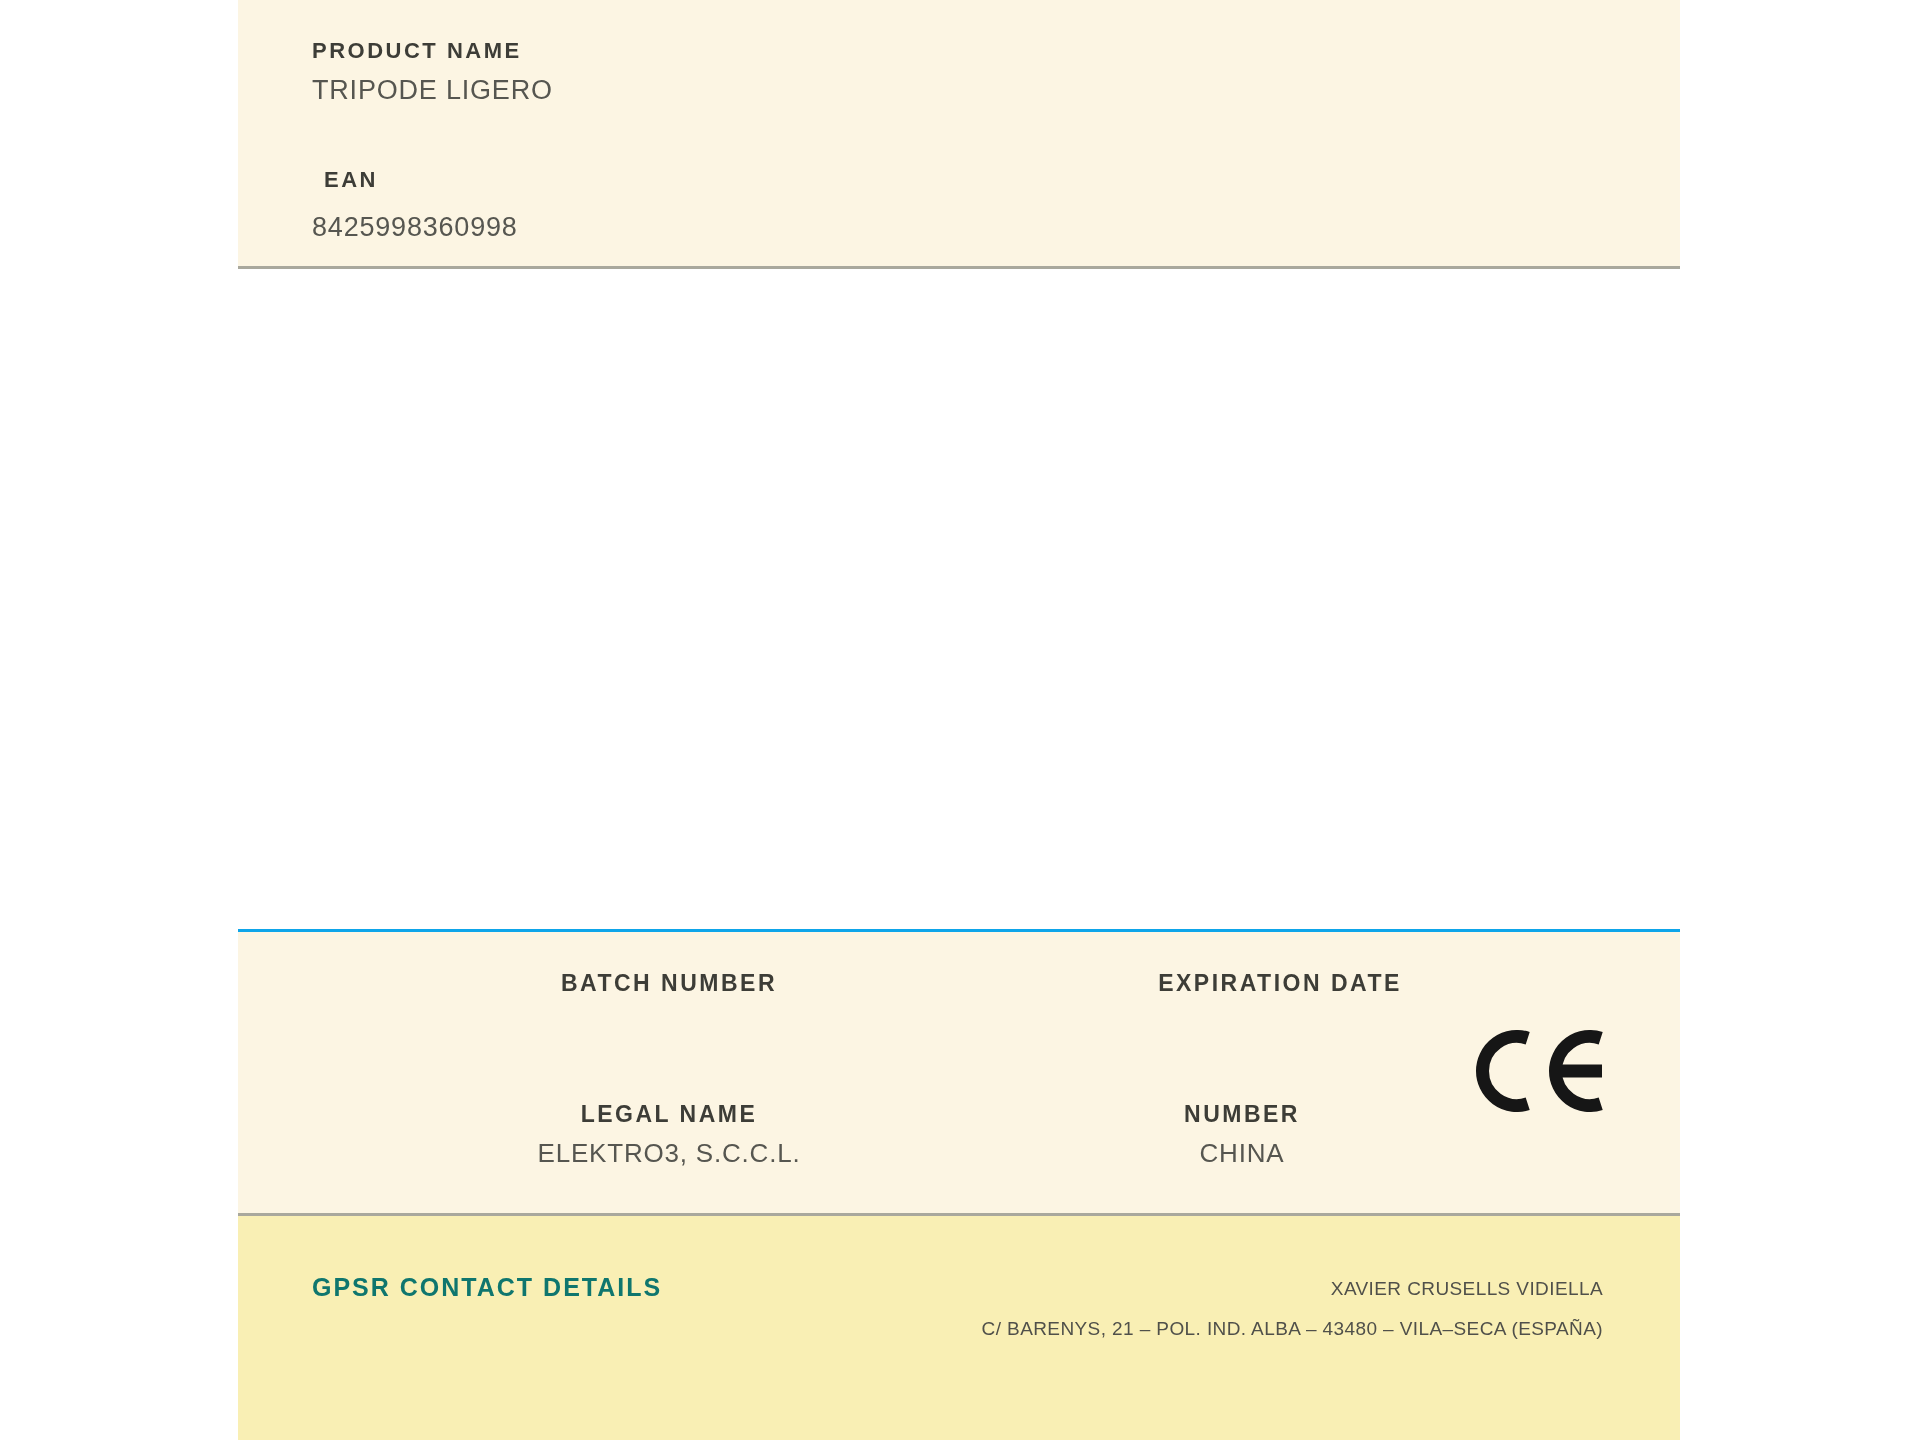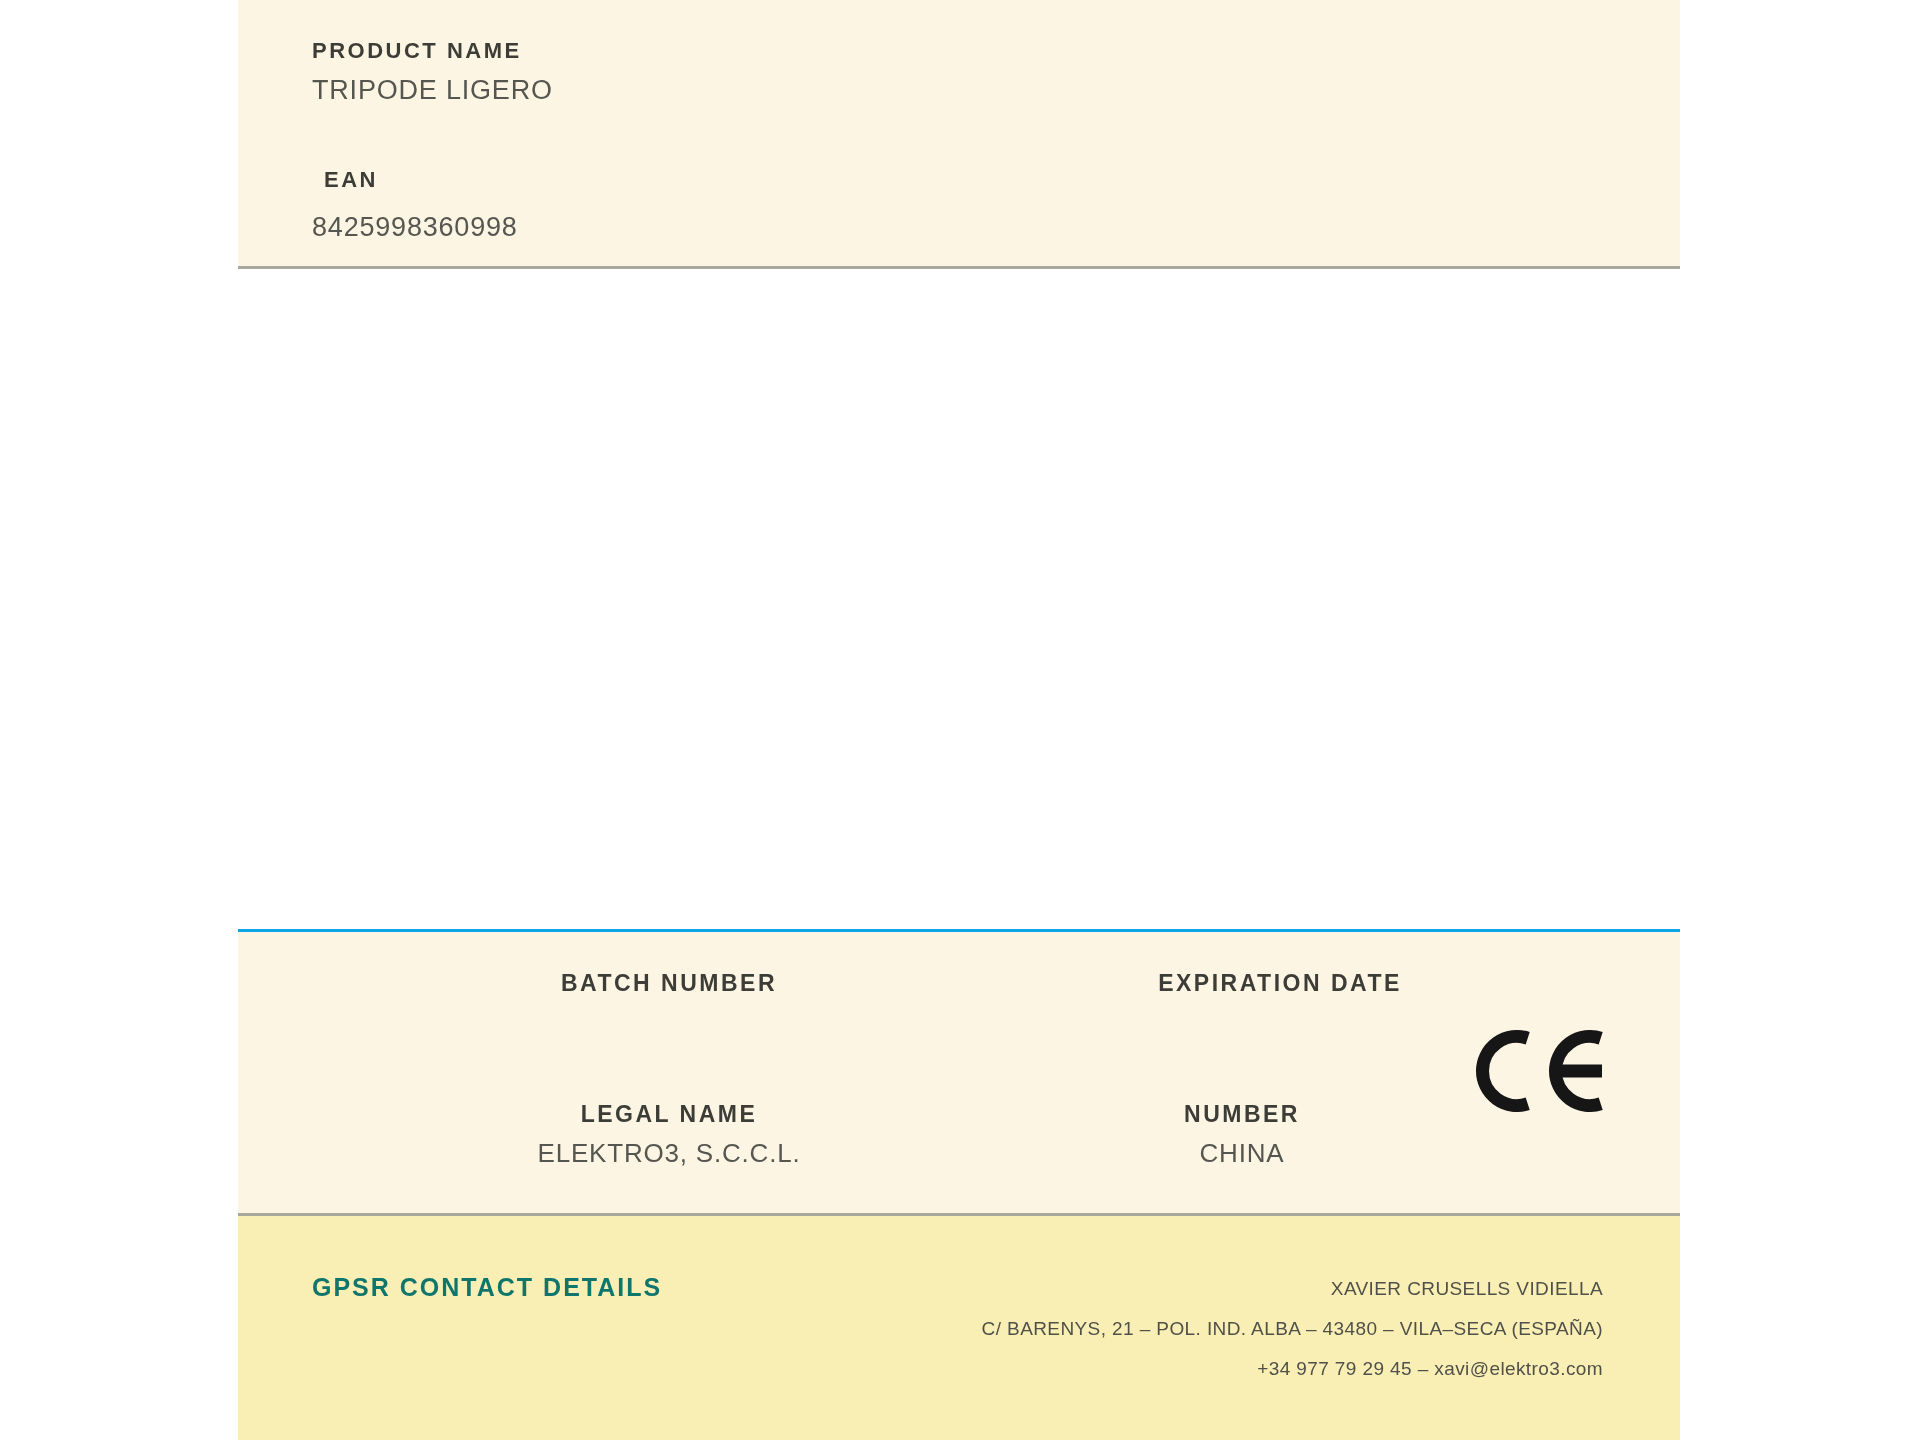--- a/index.html
+++ b/index.html
@@ -107,17 +107,16 @@
         <path d="M 76 41 L 126 41" fill="none" stroke="#161616" stroke-width="13"></path>
       </svg>
     </div>
   </div>
 
   <div id="section-gpsr" class="section section-yellow">
     <div class="abs gpsr-heading" style="left:74px; top:59px;">GPSR CONTACT DETAILS</div>
     <div class="gpsr-contact">
       <div>XAVIER CRUSELLS VIDIELLA</div>
       <div>C/ BARENYS, 21 – POL. IND. ALBA – 43480 – VILA–SECA (ESPAÑA)</div>
-      <div>+34 977 79 29 45 – xavi@elektro3.com</div>
     </div>
   </div>
 
 </div>
 
 </body></html>

